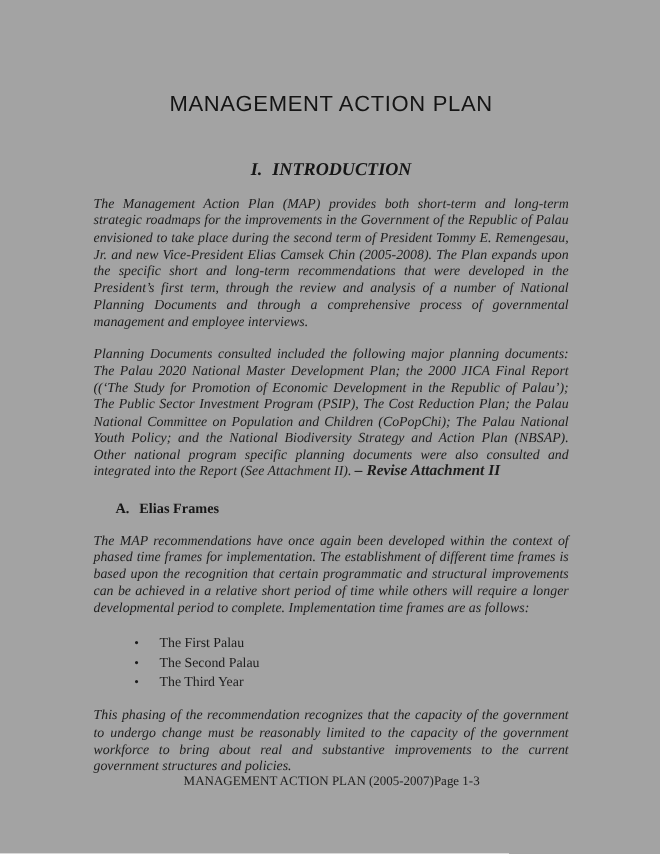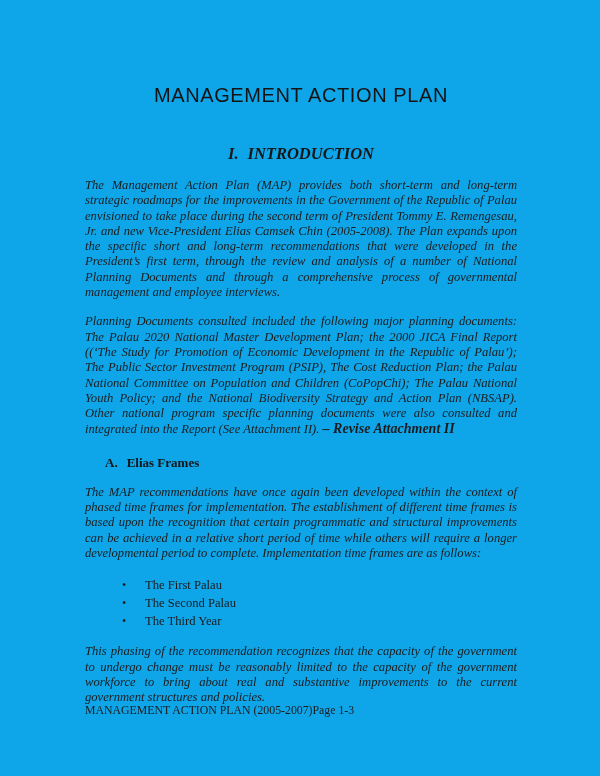--- a/index.html
+++ b/index.html
@@ -2,21 +2,21 @@
 <html><head>
 <meta charset="utf-8">
 <style>
   * { margin: 0; padding: 0; box-sizing: border-box; }
   html, body { background: #ffffff; }
   .page {
     position: relative;
     width: 600px;
     height: 776px;
     margin: 0 auto;
-    background: #0ea5e9;
+    background: #a3a3a3;
     color: #1c1c1c;
     font-family: "Liberation Serif", serif;
     overflow: hidden;
   }
   .content {
     position: absolute;
     top: 0;
     left: 85px;
     width: 432px;
   }
@@ -72,21 +72,21 @@
     position: absolute;
     left: 37px;
     font-size: 12px;
   }
   .footer {
     position: absolute;
     top: 703px;
     left: 85px;
     right: 82px;
     display: flex;
-    justify-content: flex-start;
+    justify-content: center;
     font-size: 11.8px;
     color: #1c1c1c;
   }
 </style>
 </head>
 <body>
 
 <div class="page">
   <div class="content">
 

